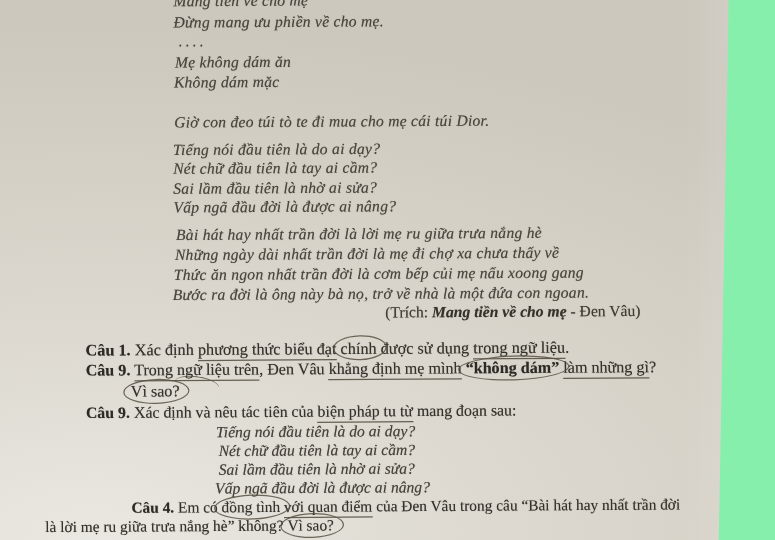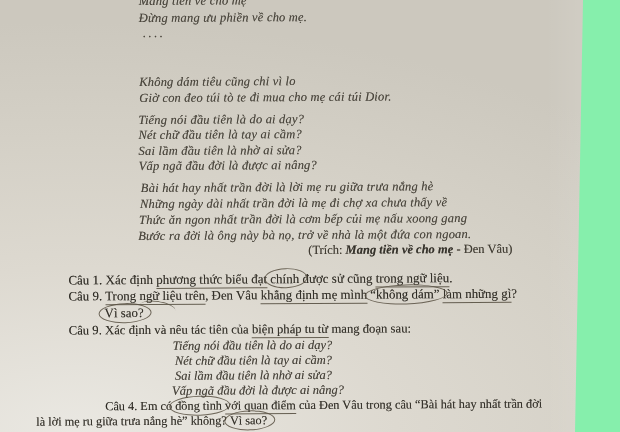--- a/index.html
+++ b/index.html
@@ -14,21 +14,21 @@
   .line{position:absolute;white-space:nowrap;line-height:15px;
         text-shadow:0 0 0.6px rgba(62,57,47,0.55);}
   .poem{font-style:italic;font-size:12.5px;color:#4a463d;letter-spacing:0.2px;}
   .dots{letter-spacing:2.5px;}
   .attr{font-size:12.5px;color:#403c33;}
   .attr .title{font-weight:bold;font-style:italic;color:#35322b;}
   .q{font-size:13px;color:#35322b;}
   .q2size{font-size:12.9px;}
   .q3size{font-size:12.7px;}
   .q4size{font-size:12.3px;}
-  .b{font-weight:normal;color:#2c2a24;}
+  .b{font-weight:bold;color:#2c2a24;}
   .it{}
   .u{border-bottom:1.4px solid rgba(80,73,59,0.85);padding-bottom:0.5px;}
   .circ{position:relative;display:inline-block;}
   .circ::after{content:"";position:absolute;left:-6px;right:-8px;top:-3px;bottom:-2px;
                border:1.4px solid rgba(88,80,66,0.85);border-radius:50%;
                transform:rotate(-1.5deg);pointer-events:none;}
   .tail::before{content:"";position:absolute;right:-32px;top:-5px;width:36px;height:13px;
                 border-top:1.4px solid rgba(88,80,66,0.8);border-radius:50%;
                 transform:rotate(9deg);pointer-events:none;}
   .quote-line{font-style:italic;font-size:12.5px;color:#46423a;}
@@ -36,36 +36,37 @@
 </head>
 <body>
 
 <div class="scene">
   <div class="paper">
     <div class="content">
 
       <div class="line poem" style="top:-7px;left:140px;">Mang tiền về cho mẹ</div>
       <div class="line poem" style="top:10px;left:140px;">Đừng mang ưu phiền về cho mẹ.</div>
       <div class="line poem dots" style="top:25px;left:144px;">....</div>
-      <div class="line poem" style="top:74px;left:140px;">Không dám tiêu cũng chỉ vì lo</div>
+      <div class="line poem" style="top:42px;left:141px;">Mẹ không dám ăn</div>
+      <div class="line poem" style="top:58px;left:140px;">Không dám mặc</div>
       <div class="line poem" style="top:90px;left:140px;">Giờ con đeo túi tò te đi mua cho mẹ cái túi Dior.</div>
 
       <div class="line poem" style="top:112px;left:139px;">Tiếng nói đầu tiên là do ai dạy?</div>
       <div class="line poem" style="top:127px;left:139px;">Nét chữ đầu tiên là tay ai cầm?</div>
       <div class="line poem" style="top:143px;left:139px;">Sai lầm đầu tiên là nhờ ai sửa?</div>
       <div class="line poem" style="top:158px;left:139px;">Vấp ngã đầu đời là được ai nâng?</div>
 
       <div class="line poem" style="top:180px;left:141px;">Bài hát hay nhất trần đời là lời mẹ ru giữa trưa nắng hè</div>
       <div class="line poem" style="top:196px;left:140px;">Những ngày dài nhất trần đời là mẹ đi chợ xa chưa thấy về</div>
       <div class="line poem" style="top:212px;left:139px;">Thức ăn ngon nhất trần đời là cơm bếp củi mẹ nấu xoong gang</div>
       <div class="line poem" style="top:228px;left:138px;">Bước ra đời là ông này bà nọ, trở về nhà là một đứa con ngoan.</div>
 
       <div class="line attr" style="top:243px;left:308px;"><span>(Trích: </span><span class="title">Mang tiền về cho mẹ</span><span> - Đen Vâu)</span></div>
 
-      <div class="line q" style="top:271px;left:68px;"><span class="b">Câu 1.</span><span> Xác định </span><span class="u">phương thức biểu đạt</span><span> </span><span class="circ"><span>chính</span></span><span> được sử cũng </span><span class="u">trong ngữ liệu</span><span>.</span></div>
+      <div class="line q" style="top:271px;left:68px;"><span class="b">Câu 1.</span><span> Xác định </span><span class="u">phương thức biểu đạt</span><span> </span><span class="circ"><span>chính</span></span><span> được sử dụng </span><span class="u">trong ngữ liệu</span><span>.</span></div>
 
       <div class="line q q2size" style="top:288px;left:68px;"><span class="b">Câu 9.</span><span> </span><span class="u">Trong ngữ liệu trên</span><span>, Đen Vâu </span><span class="u">khẳng định mẹ mình</span><span> </span><span class="circ"><span class="b">“không dám”</span></span><span> </span><span class="u">làm những gì</span><span>?</span></div>
       <div class="line q q2size" style="top:305px;left:104px;"><span class="circ tail"><span>Vì sao?</span></span></div>
 
       <div class="line q q3size" style="top:322px;left:68px;"><span class="b">Câu 9.</span><span> Xác định và nêu tác tiên của </span><span class="u">biện pháp tu từ</span><span> mang đoạn sau:</span></div>
       <div class="line quote-line" style="top:338px;left:172px;">Tiếng nói đầu tiên là do ai dạy?</div>
       <div class="line quote-line" style="top:353px;left:174px;">Nét chữ đầu tiên là tay ai cầm?</div>
       <div class="line quote-line" style="top:368px;left:174px;">Sai lầm đầu tiên là nhờ ai sửa?</div>
       <div class="line quote-line" style="top:383px;left:171px;">Vấp ngã đầu đời là được ai nâng?</div>
 

